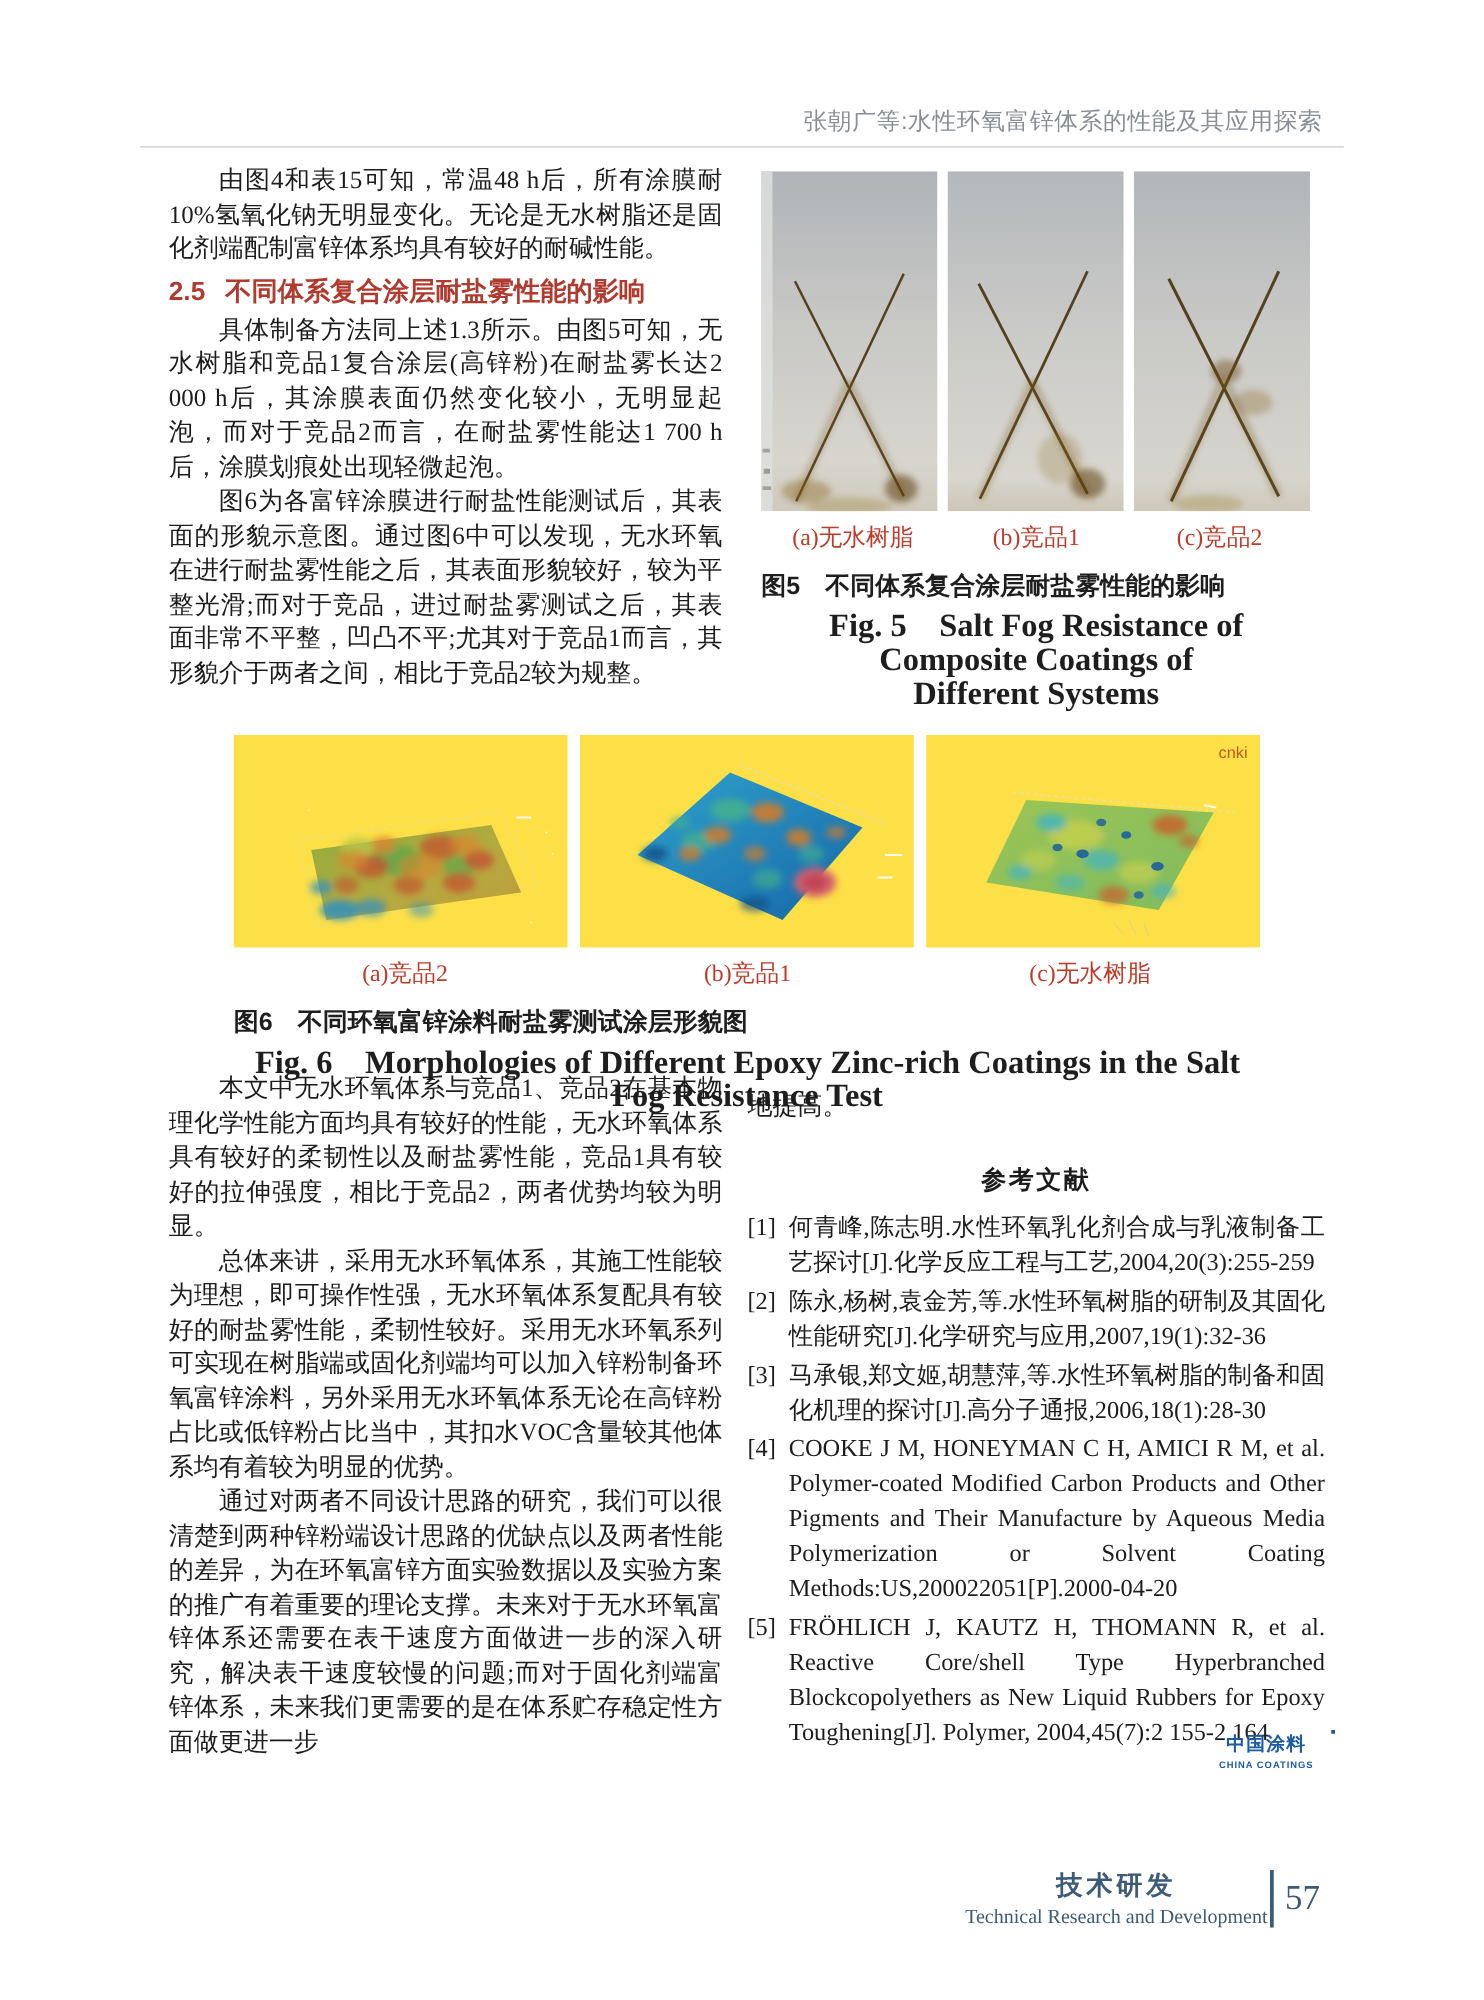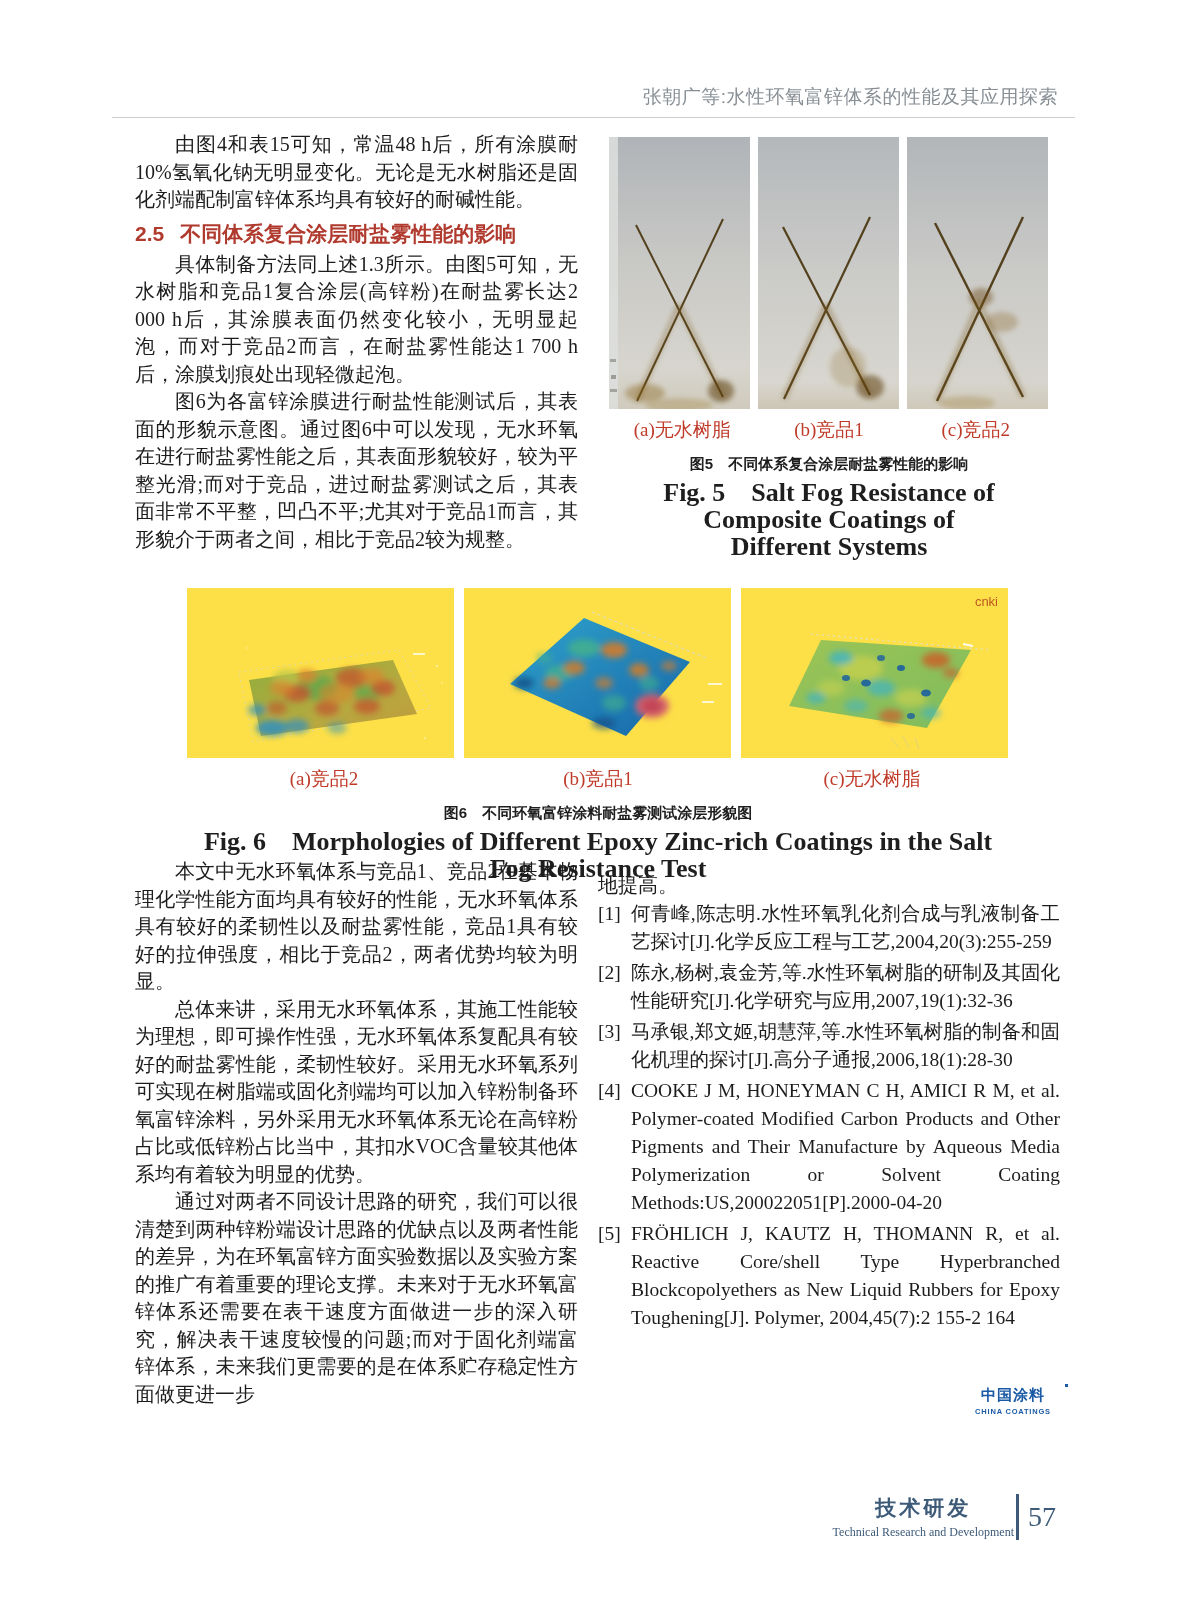--- a/index.html
+++ b/index.html
@@ -31,23 +31,23 @@
   }
   .sec25 .sec-num{margin-right:16px;}
 
   
   .fig5{position:absolute;left:609px;top:137px;width:440px;}
   .fig5-photos{display:flex;gap:8px;}
   .photo{width:141px;height:272px;display:block;}
   .fig-labels{display:flex;margin-top:8px;}
   .fig-labels span{flex:1;text-align:center;color:#bf3a28;font-size:19px;font-family:"Liberation Serif","DejaVu Serif",serif;}
   .cap-zh{
-    margin-top:12px;text-align:center;
-    font-family:"Liberation Sans","DejaVu Sans",sans-serif;
-    font-weight:bold;font-size:15px;color:#1e1e1e;
+    margin-top:12px;text-align:left;
+    font-family:"Liberation Sans","DejaVu Sans",sans-serif;
+    font-weight:bold;font-size:20px;color:#1e1e1e;
   }
   .cap-en{margin-top:5px;text-align:center;font-weight:bold;font-size:26px;line-height:27px;color:#1e1e1e;}
 
   
   .fig6{position:absolute;left:187px;top:588px;width:822px;}
   .fig6-panels{display:flex;gap:10px;}
   .panel{position:relative;width:267px;height:170px;background:#fde047;}
   .panel svg{display:block;}
   .watermark{
     position:absolute;top:6px;right:10px;
@@ -87,21 +87,21 @@
   .logo-zh::after{content:"";position:absolute;top:-2px;right:-5px;width:3px;height:3px;background:#1b5aa5;}
   .logo-en{
     font-family:"Liberation Sans","DejaVu Sans",sans-serif;
     font-weight:bold;font-size:7.5px;letter-spacing:.8px;margin-top:2px;
   }
 
   
   .footer{position:absolute;right:131px;top:1494px;display:flex;align-items:center;color:#3d5a78;}
   .footer-text{text-align:center;margin-right:2px;}
   .footer-zh{font-family:"Liberation Sans","DejaVu Sans",sans-serif;font-weight:bold;font-size:21px;letter-spacing:3px;}
-  .footer-en{font-size:12px;margin-top:3px;font-family:"Liberation Serif","DejaVu Serif",serif;}
+  .footer-en{font-size:16px;margin-top:3px;font-family:"Liberation Serif","DejaVu Serif",serif;}
   .footer-bar{width:3px;height:46px;background:#3d5a78;margin-right:9px;}
   .footer-num{font-size:28px;font-family:"Liberation Serif","DejaVu Serif",serif;}
 </style>
 </head>
 <body>
 
 <div class="page">
 
   <div class="running-title">张朝广等:水性环氧富锌体系的性能及其应用探索</div>
   <div class="header-rule"></div>
@@ -325,20 +325,21 @@
   </div>
 
   <div class="conclusion">
     <p class="body-par">本文中无水环氧体系与竞品1、竞品2在基本物理化学性能方面均具有较好的性能，无水环氧体系具有较好的柔韧性以及耐盐雾性能，竞品1具有较好的拉伸强度，相比于竞品2，两者优势均较为明显。</p>
     <p class="body-par">总体来讲，采用无水环氧体系，其施工性能较为理想，即可操作性强，无水环氧体系复配具有较好的耐盐雾性能，柔韧性较好。采用无水环氧系列可实现在树脂端或固化剂端均可以加入锌粉制备环氧富锌涂料，另外采用无水环氧体系无论在高锌粉占比或低锌粉占比当中，其扣水VOC含量较其他体系均有着较为明显的优势。</p>
     <p class="body-par">通过对两者不同设计思路的研究，我们可以很清楚到两种锌粉端设计思路的优缺点以及两者性能的差异，为在环氧富锌方面实验数据以及实验方案的推广有着重要的理论支撑。未来对于无水环氧富锌体系还需要在表干速度方面做进一步的深入研究，解决表干速度较慢的问题;而对于固化剂端富锌体系，未来我们更需要的是在体系贮存稳定性方面做更进一步</p>
   </div>
 
   <div class="refs-col">
     <p class="cont-line">地提高。</p>
+    <div class="refs-title">参考文献</div>
     <ol class="refs-list">
       <li>
         <span class="ref-num">[1]</span>
         <span>何青峰,陈志明.水性环氧乳化剂合成与乳液制备工艺探讨[J].化学反应工程与工艺,2004,20(3):255-259</span>
       </li>
       <li>
         <span class="ref-num">[2]</span>
         <span>陈永,杨树,袁金芳,等.水性环氧树脂的研制及其固化性能研究[J].化学研究与应用,2007,19(1):32-36</span>
       </li>
       <li>

